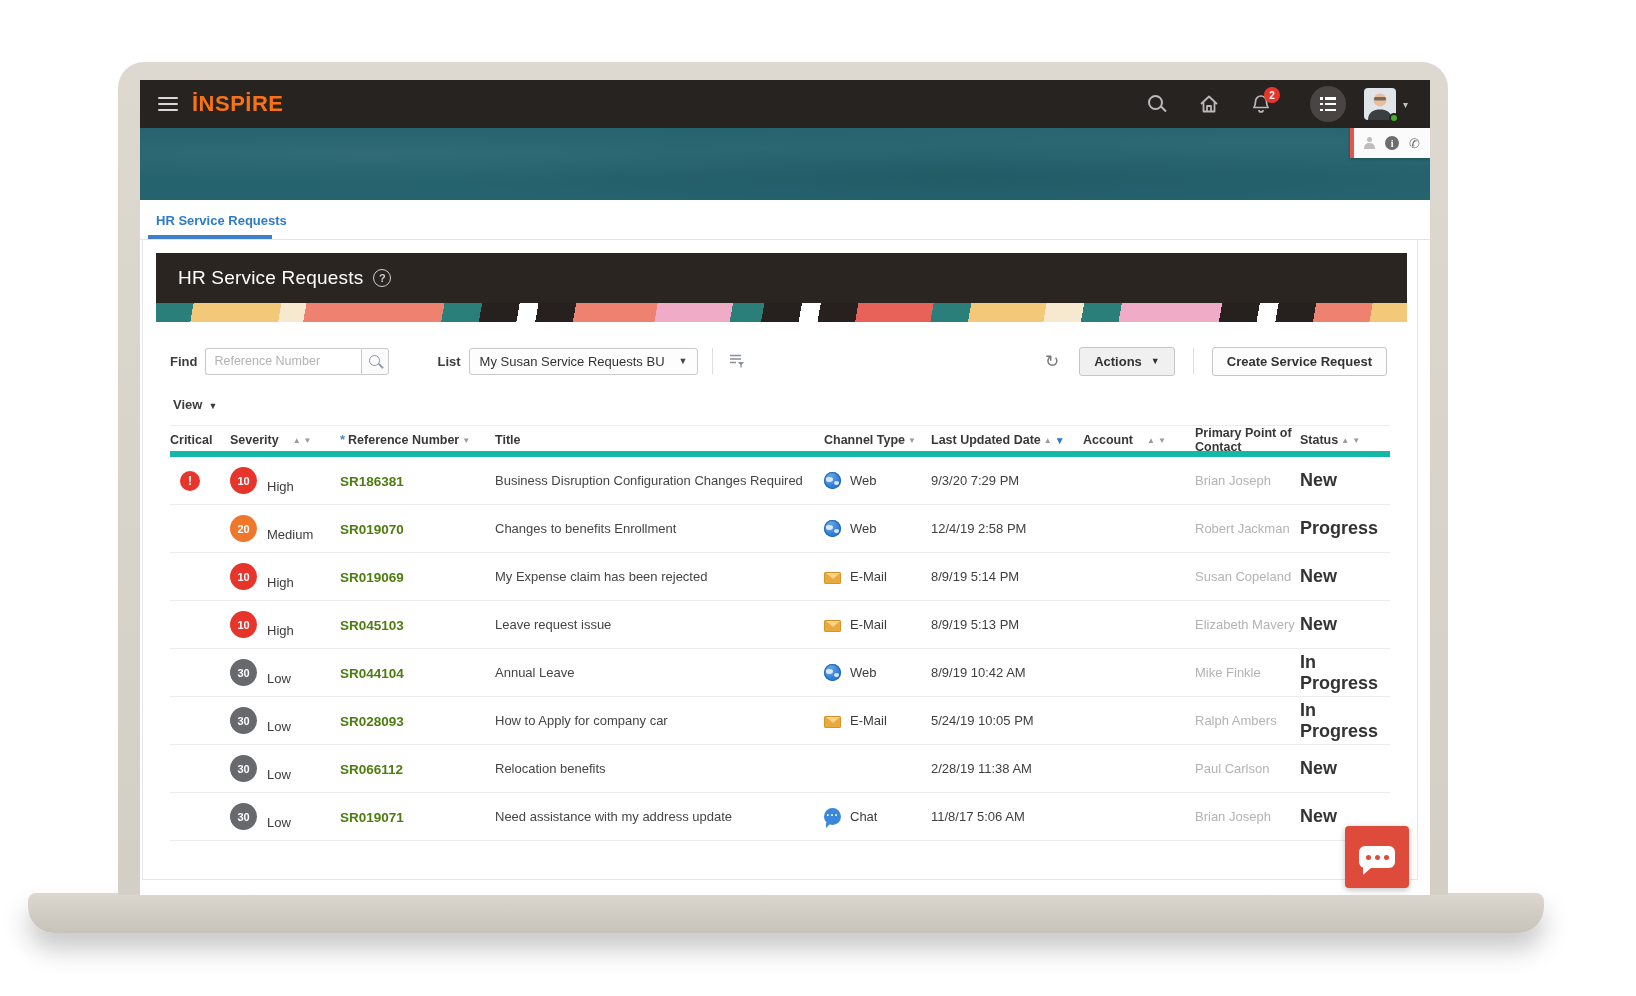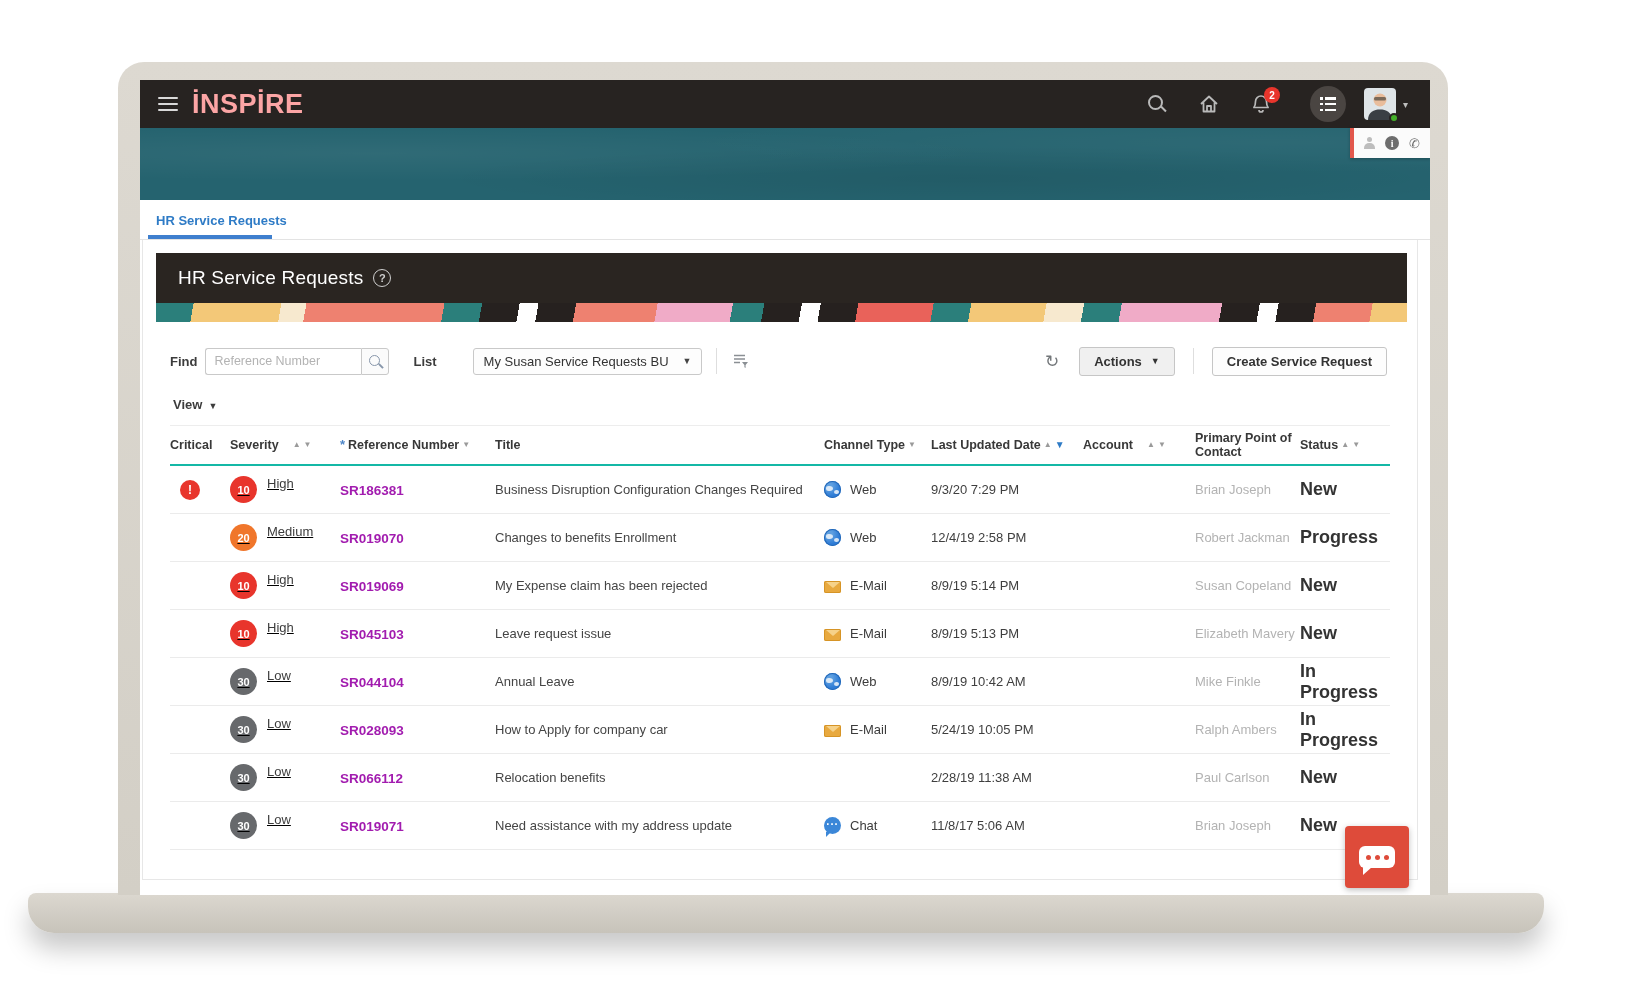--- a/index.html
+++ b/index.html
@@ -14,21 +14,21 @@
     box-shadow:0 16px 26px rgba(0,0,0,0.22); }
   .screen { position:absolute; left:140px; top:80px; width:1290px; height:815px;
     background:#ffffff; overflow:hidden; }
 
   
   .topbar { position:absolute; left:0; top:0; width:100%; height:48px; background:#272321;
     display:flex; align-items:center; }
   .hamburger { width:20px; height:14px; margin-left:18px; display:flex; flex-direction:column;
     justify-content:space-between; cursor:pointer; }
   .hamburger i { display:block; height:2px; background:#d9d9d9; border-radius:1px; }
-  .brand { color:#fca5a5; font-size:27px; font-weight:700; letter-spacing:0.5px; margin-left:14px; }
+  .brand { color:#f97316; font-size:22px; font-weight:700; letter-spacing:0.5px; margin-left:14px; }
   .topbar-right { margin-left:auto; display:flex; align-items:center; padding-right:22px; }
   .tb-icon { position:relative; width:22px; height:22px; margin-left:30px; cursor:pointer; }
   .mag::before { content:""; position:absolute; left:2px; top:2px; width:11px; height:11px;
     border:2px solid #b9b9b9; border-radius:50%; }
   .mag::after { content:""; position:absolute; left:14px; top:15px; width:7px; height:2px;
     background:#b9b9b9; transform:rotate(45deg); }
   .badge { position:absolute; top:-6px; right:-8px; min-width:16px; height:16px; background:#e8352c;
     border-radius:8px; color:#fff; font-size:10px; font-weight:700; display:flex;
     align-items:center; justify-content:center; padding:0 3px; }
   .circle-btn { width:36px; height:36px; border-radius:50%; background:#4a4542; margin-left:38px;
@@ -94,21 +94,21 @@
   .find-input { width:156px; height:27px; border:1px solid #c9c9c9; border-right:none;
     border-radius:3px 0 0 3px; font-size:12.5px; padding:0 8px; color:#444;
     font-family:"Liberation Sans", sans-serif; }
   .find-input::placeholder { color:#b3b3b3; }
   .find-btn { width:28px; height:27px; border:1px solid #c9c9c9; border-radius:0 3px 3px 0;
     background:#fbfbfb; position:relative; cursor:pointer; }
   .find-btn::before { content:""; position:absolute; left:7px; top:6px; width:9px; height:9px;
     border:1.6px solid #8796aa; border-radius:50%; }
   .find-btn::after { content:""; position:absolute; left:16px; top:16px; width:6px; height:1.8px;
     background:#8796aa; transform:rotate(45deg); }
-  .list-group { display:flex; align-items:center; margin-left:24px;gap:28px; }
+  .list-group { display:flex; align-items:center; margin-left:48px; }
   .select-box { height:27px; border:1px solid #c9c9c9; border-radius:3px; background:#fdfdfd;
     display:flex; align-items:center; padding:0 10px; font-size:13px; color:#333; cursor:pointer; }
   .select-box .sel-caret { margin-left:14px; font-size:9px; color:#444; }
   .v-sep { width:1px; height:26px; background:#dedede; margin:0 14px; }
   .editlist-icon { width:20px; height:20px; cursor:pointer; }
   .toolbar-right { margin-left:auto; display:flex; align-items:center; }
   .refresh-icon { font-family:"DejaVu Sans", sans-serif; font-size:17px; color:#73777a;
     margin-right:20px; cursor:pointer; }
   .btn { height:29px; border:1px solid #c6c6c6; border-radius:3px; font-size:13px; font-weight:700;
     color:#333; display:flex; align-items:center; padding:0 14px; cursor:pointer; }
@@ -119,42 +119,42 @@
 
   
   .view-row { margin-top:20px; padding-left:30px; height:16px; display:flex; align-items:center; }
   .view-menu { font-size:13px; font-weight:700; color:#3c3c3c; cursor:pointer; }
   .view-menu .sel-caret { font-size:9px; margin-left:6px; }
 
   
   .tbl { margin-top:13px; padding:0 27px; }
   .tr { display:grid; grid-template-columns:60px 110px 155px 329px 107px 152px 112px 105px auto;
     align-items:center; }
-  .thead { height:41px; border-top:1px solid #ededed; border-bottom:2px solid #14b8a6; }
+  .thead { height:32px; border-top:1px solid #ededed; border-bottom:6px solid #14b8a6; }
   .th { font-size:12.5px; font-weight:700; color:#383838; display:flex; align-items:center;
     cursor:pointer; line-height:1.15; }
   .sort { font-size:8px; color:#9a9a9a; margin-left:3px; cursor:pointer; }
   .sort.asc::before { content:"▲"; }
   .sort.desc::before { content:"▼"; }
   .sort.active { color:#2e7bc6; font-size:10px; }
   .req::before { content:"*"; color:#4e86c8; font-size:13px; margin-right:3px; }
   .sort-pad { margin-left:14px; }
   .row { height:48px; border-bottom:1px solid #ebebeb; cursor:pointer; }
   .crit-icon { display:none; width:20px; height:20px; border-radius:50%; background:#e8352c;
     color:#fff; font-size:12px; font-weight:700; align-items:center; justify-content:center;
     margin-left:10px; }
   .crit-icon[data-critical="true"] { display:flex; }
-  .sev-cell { display:flex; align-items:flex-start;text-decoration:underline; }
+  .sev-cell { display:flex; align-items:flex-end; }
   .sev-badge { width:27px; height:27px; border-radius:50%; color:#fff; font-size:11px;
     font-weight:700; display:flex; align-items:center; justify-content:center; margin-right:10px; }
   .sev-badge[data-sev="10"] { background:#e8352c; }
   .sev-badge[data-sev="20"] { background:#f0762b; }
   .sev-badge[data-sev="30"] { background:#67696c; }
   .sev-label { font-size:13px; color:#3c3c3c; }
-  .ref-link { font-size:13.5px; font-weight:700; color:#a21caf; text-decoration:none; }
+  .ref-link { font-size:13.5px; font-weight:700; color:#4d7c0f; text-decoration:none; }
   .title-cell { font-size:13px; color:#454545; white-space:nowrap; overflow:hidden; }
   .chan-cell { display:flex; align-items:center; font-size:13px; color:#3c3c3c; }
   .ch-icon { width:17px; height:17px; margin-right:9px; position:relative; flex:0 0 auto; }
   .ch-icon[data-icon="none"] { visibility:hidden; }
   .ch-icon[data-icon="globe"] { border-radius:50%;
     background:radial-gradient(circle at 32% 30%, #5e9fe0 0 18%, #2e7cd6 60%);
     box-shadow:inset 0 0 0 1px #2368b8; }
   .ch-icon[data-icon="globe"]::before { content:""; position:absolute; left:2px; top:5px;
     width:7px; height:5px; background:#e8f1fa; border-radius:40% 60% 55% 45%; opacity:0.9; }
   .ch-icon[data-icon="globe"]::after { content:""; position:absolute; right:2px; top:9px;

